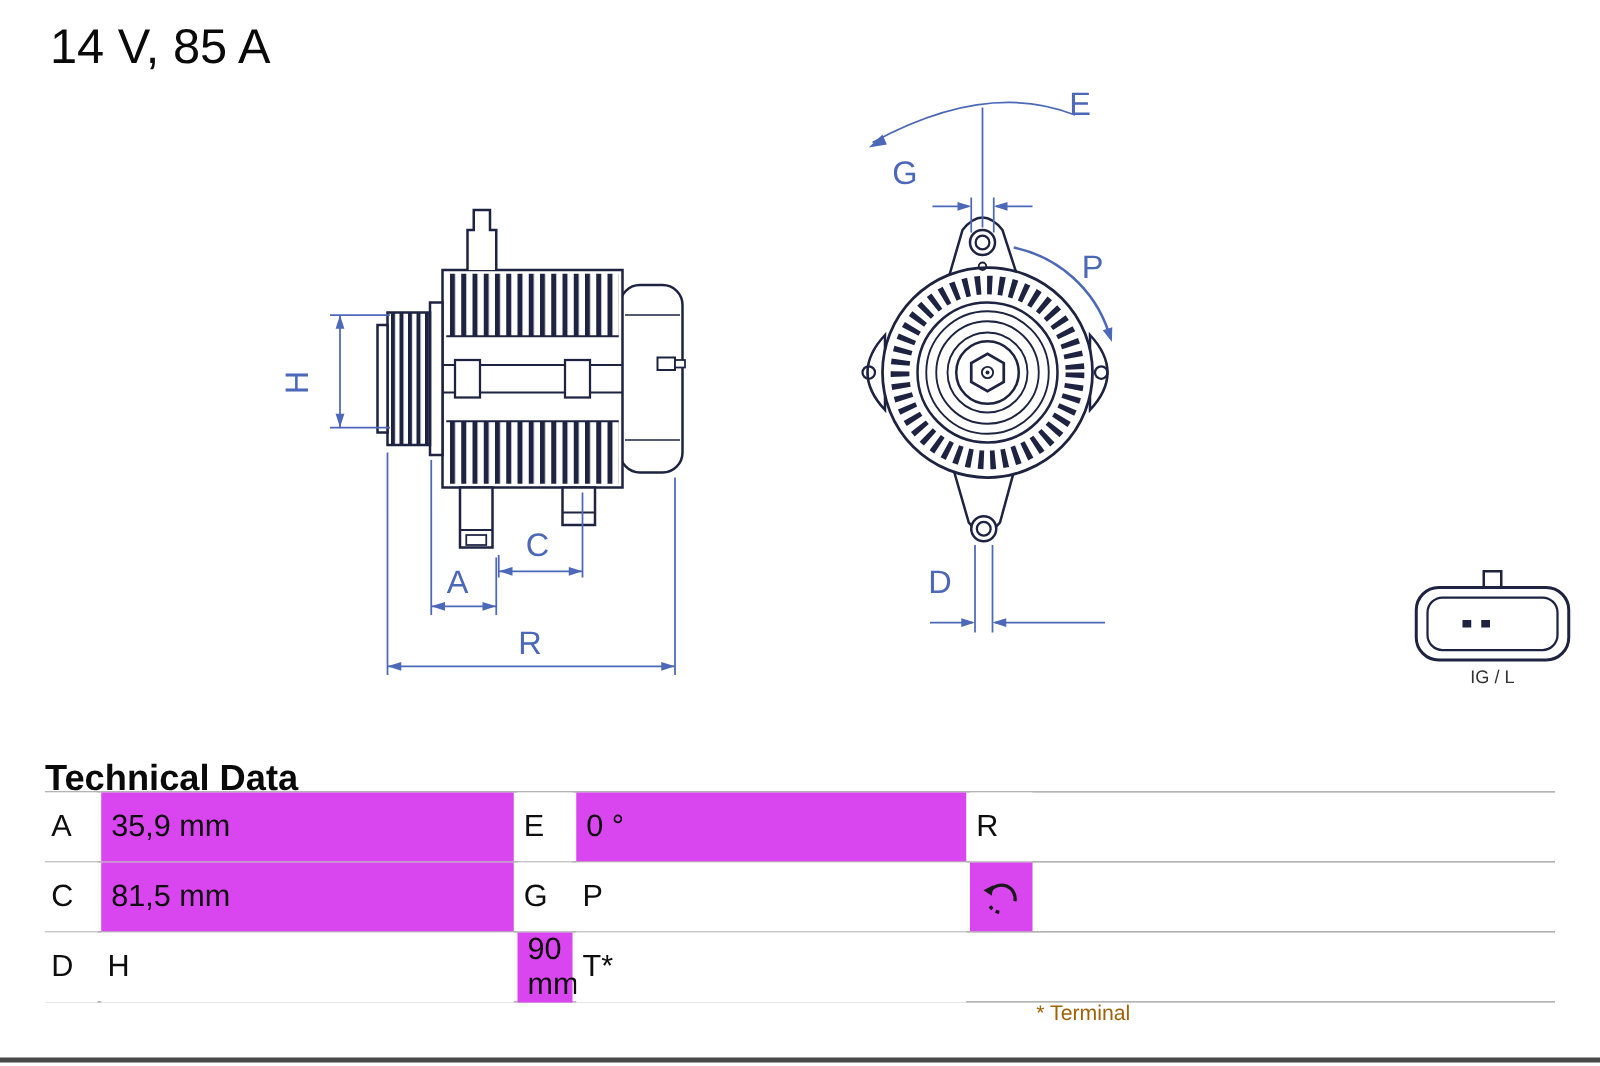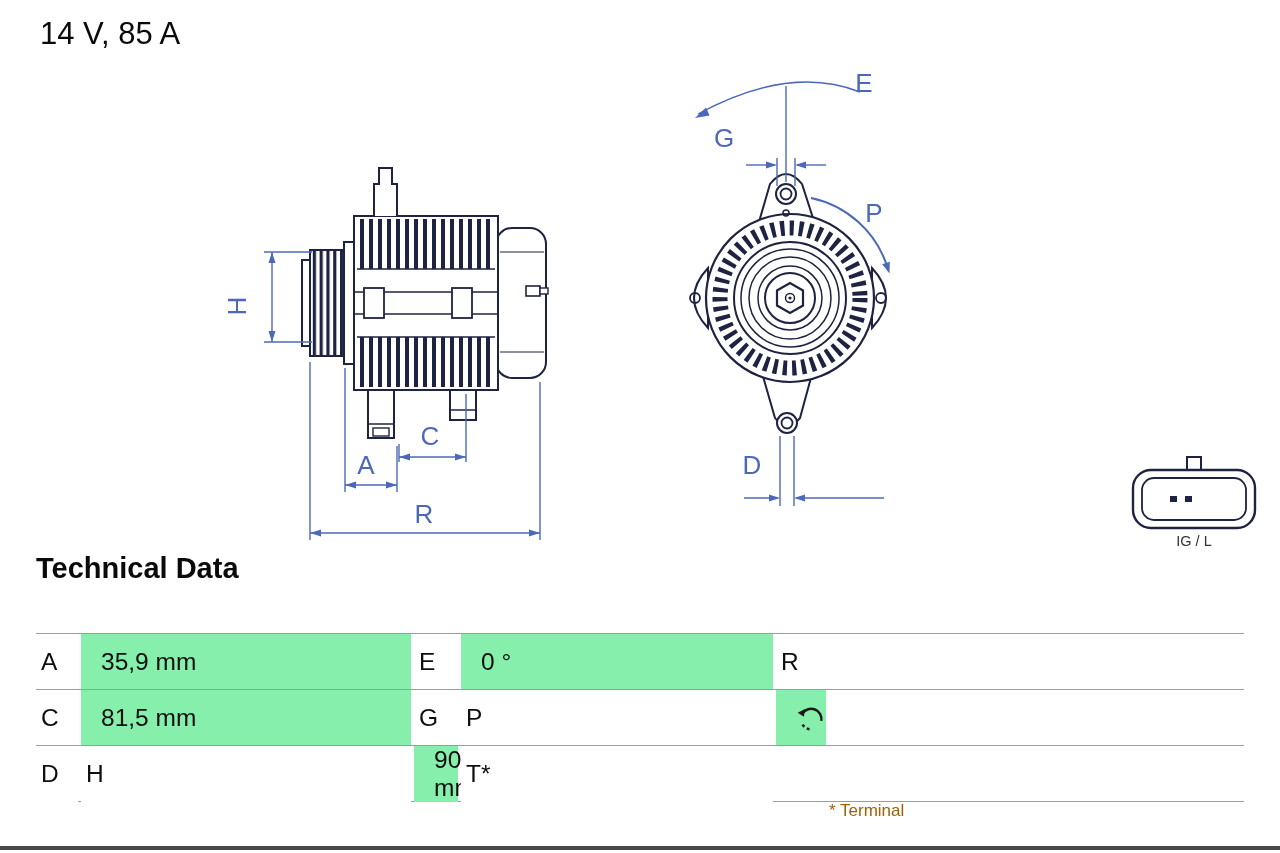--- a/index.html
+++ b/index.html
@@ -3,41 +3,41 @@
 <meta charset="utf-8">
 <style>
   html,body { margin:0; padding:0; }
   body {
     width:1280px; height:853px; position:relative; overflow:hidden;
     background:#ffffff; color:#111;
     font-family:"Liberation Sans", sans-serif;
   }
   .title {
     position:absolute; top:16px; left:40px;
-    font-size:31px; color:#0a0a0a;
+    font-size:39px; color:#0a0a0a;
   }
   svg.drawing { position:absolute; top:0; left:0; }
   .tech-heading {
-    position:absolute; top:552px; left:36px;
+    position:absolute; top:607px; left:36px;
     font-size:29px; font-weight:700; color:#0a0a0a;
   }
   .data-table {
     position:absolute; top:633px; left:36px; width:1208px;
     border-top:1px solid #9c9c9c;
   }
   .tr {
     display:grid;
     grid-template-columns:42px 330px 44px 312px 50px 1fr;
     column-gap:3px;
     height:55px;
     border-bottom:1px solid #9c9c9c;
   }
   .td { display:flex; align-items:center; font-size:24.5px; color:#0e0e0e; }
   .td.key { background:#ffffff; padding-left:5px; }
-  .td.val { background:#86efac; padding-left:20px; }
+  .td.val { background:#d946ef; padding-left:8px; }
   .footnote {
     position:absolute; top:801px; left:829px;
     font-size:17px; color:#a16207;
   }
   .bottom-rule {
     position:absolute; left:0; top:846px; width:1280px; height:4px;
     background:#484848;
   }
   .rot-icon { margin-top:2px; }
 </style>

